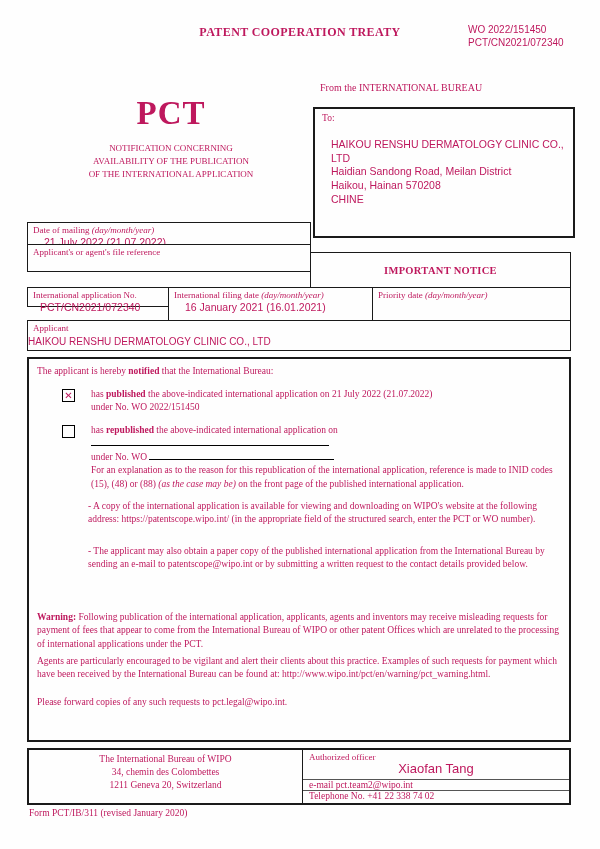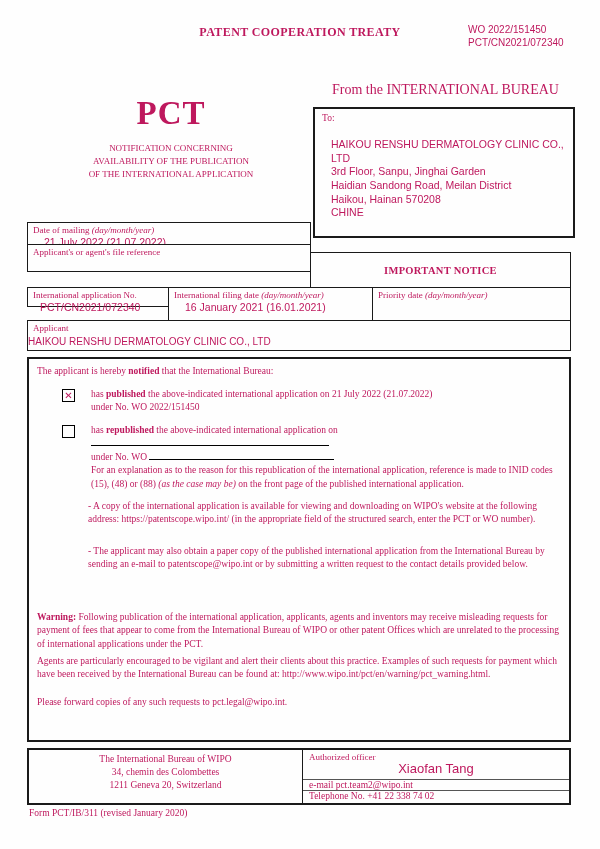--- a/index.html
+++ b/index.html
@@ -4,21 +4,21 @@
 <style>
   html,body{margin:0;padding:0;background:#e9e9e9;}
   .page{position:relative;width:600px;height:849px;margin:0 auto;background:#fefefe;
         font-family:"Liberation Serif",serif;color:#be185d;overflow:hidden;}
 
   
   .doc-title{position:absolute;top:25px;left:0;width:100%;text-align:center;
              font-weight:bold;font-size:12px;letter-spacing:.4px;}
   .refs{position:absolute;top:24px;left:468px;font-family:"Liberation Sans",sans-serif;
         font-size:10px;line-height:1.25;}
-  .from-line{position:absolute;top:82px;left:332px;font-size:14px;}
+  .from-line{position:absolute;top:82px;left:320px;font-size:10px;}
 
   
   .logo{position:absolute;top:97px;left:40px;width:262px;text-align:center;}
   .logo .pct{font-size:33px;font-weight:bold;letter-spacing:1px;line-height:1;}
   .logo .sub{margin-top:12px;font-size:9px;line-height:1.45;}
   .logo .sub span{display:block;}
 
   
   .to-box{position:absolute;left:313px;top:107px;width:258px;height:127px;
           border:2px solid #1a1a1a;box-sizing:content-box;}
@@ -79,21 +79,20 @@
       <span>AVAILABILITY OF THE PUBLICATION</span>
       <span>OF THE INTERNATIONAL APPLICATION</span>
     </div>
   </div>
 
   <div class="to-box">
     <div class="to-label">To:</div>
     <div class="to-address">
       <div>HAIKOU RENSHU DERMATOLOGY CLINIC CO.,</div>
       <div>LTD</div>
-      <div>3rd Floor, Sanpu, Jinghai Garden</div>
       <div>Haidian Sandong Road, Meilan District</div>
       <div>Haikou, Hainan 570208</div>
       <div>CHINE</div>
     </div>
   </div>
 
   <div class="cell" style="left:27px;top:222px;width:284px;height:31px;">
     <div class="lab"><span>Date of mailing </span><span class="note">(day/month/year)</span></div>
     <div class="val">21 July 2022 (21.07.2022)</div>
   </div>

